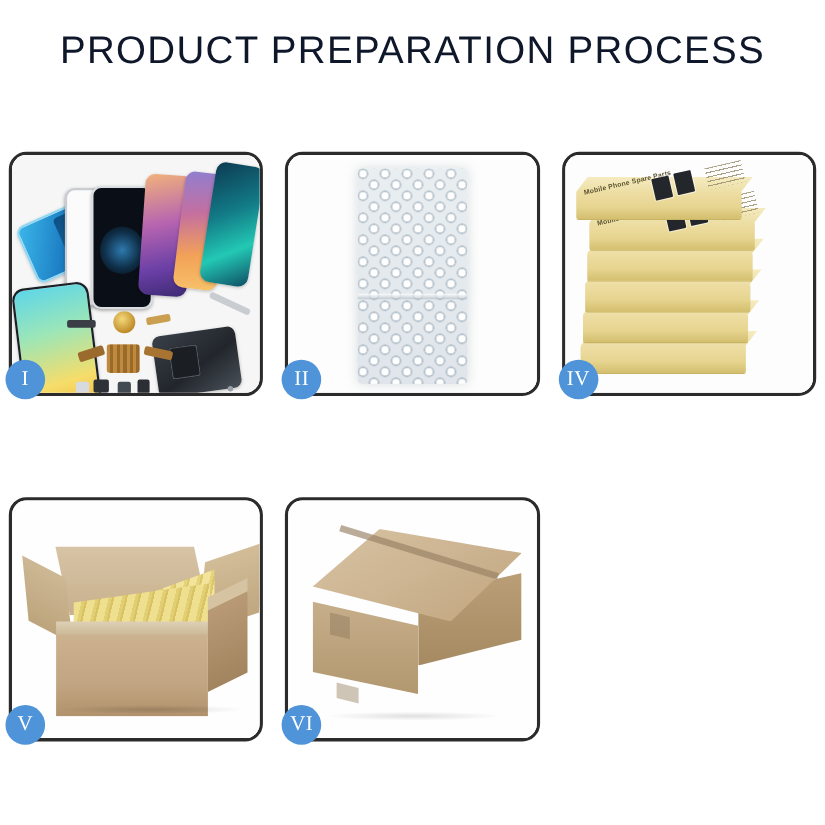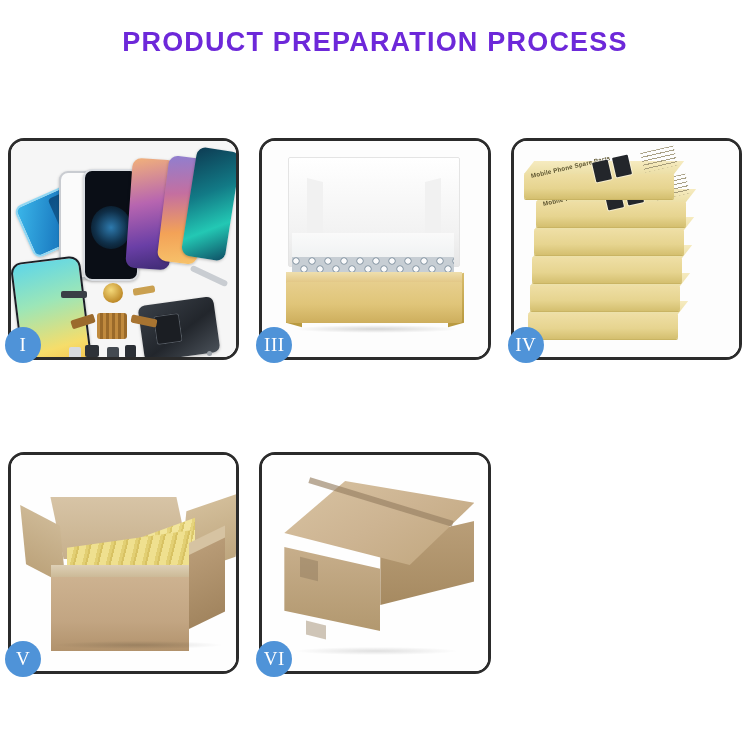--- a/index.html
+++ b/index.html
@@ -25,24 +25,24 @@
   
   .header {
     position: absolute;
     left: 0;
     top: 28px;
     width: 750px;
     text-align: center;
   }
   .title {
     font-family: "Liberation Sans", sans-serif;
-    font-size: 27px;
-    font-weight: 700;
+    font-size: 35px;
+    font-weight: 400;
     letter-spacing: 1.2px;
-    color: #6d28d9;
+    color: #0f172a;
     line-height: 1.05;
     white-space: nowrap;
   }
   .subtitle {
     margin-top: 10px;
     font-family: "Liberation Sans", sans-serif;
     font-size: 15.5px;
     font-weight: 400;
     color: #1a1a1a;
     letter-spacing: 0.1px;
@@ -450,38 +450,33 @@
           <div class="chip sq3"></div>
           <div class="chip sq4"></div>
           <div class="chip scr1"></div>
 
           <div class="chip tool"></div>
         </div>
       </div>
       <div class="badge">I</div>
     </div>
 
-
     <div class="panel">
       <div class="panel-clip">
-        <div class="scene-mailer">
-          <div class="mailer-lid">
-            <div class="mailer-lid-flapL"></div>
-            <div class="mailer-lid-flapR"></div>
+        <div class="scene-bubble">
+          <div class="wrap-halo"></div>
+          <div class="wrap-sheet">
+            <div class="bubbles"></div>
+            <div class="wrap-seam"></div>
           </div>
-          <div class="mailer-foam"></div>
-          <div class="mailer-bubbles"></div>
-          <div class="mailer-side-l"></div>
-          <div class="mailer-side-r"></div>
-          <div class="mailer-body"></div>
-          <div class="mailer-shadow"></div>
         </div>
       </div>
-      <div class="badge">III</div>
+      <div class="badge">II</div>
     </div>
+
 
     <div class="panel">
       <div class="panel-clip">
         <div class="scene-stack">
 
           <div class="sbox" style="left:14px; top:172px;">
               <div class="face-top"></div>
             </div>
           <div class="sbox" style="left:16px; top:144px;">
               <div class="face-top"></div>

